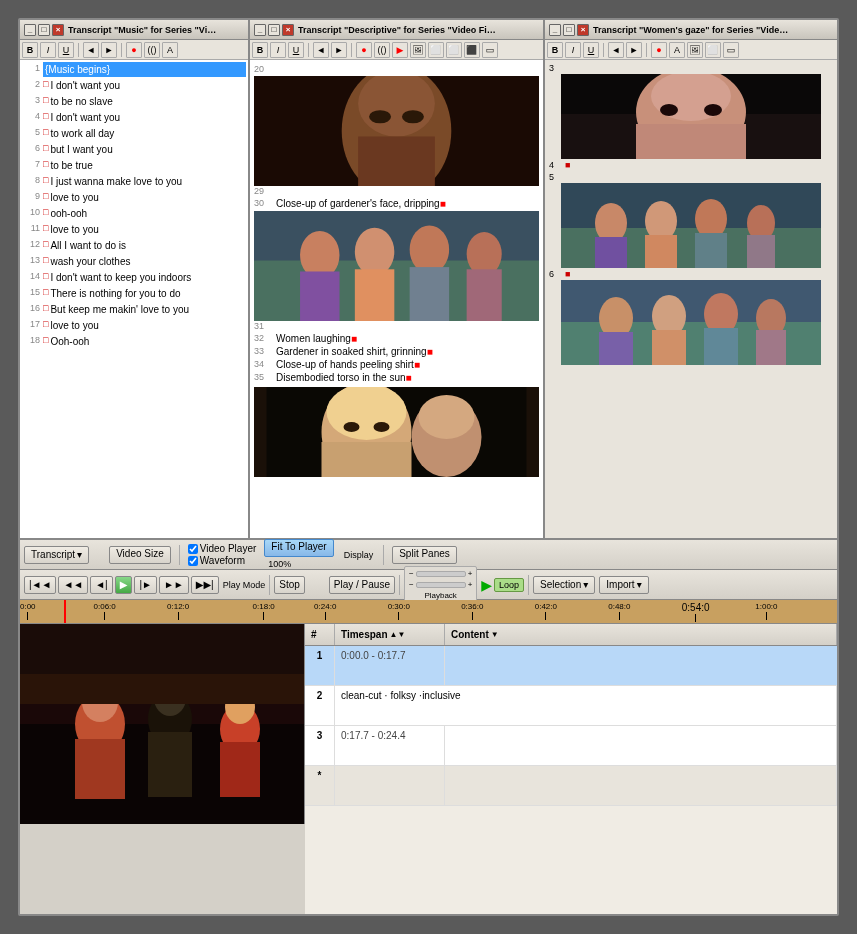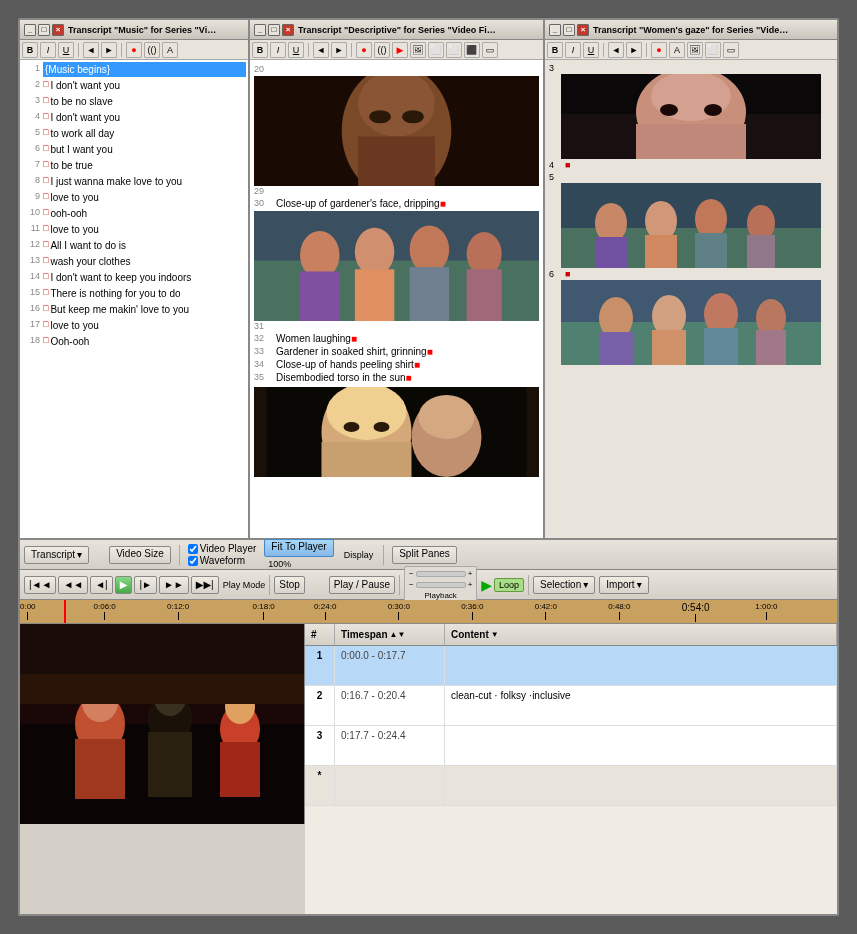--- a/index.html
+++ b/index.html
@@ -885,23 +885,20 @@
           </div>
           <div class="td-cell timespan">
             <span>0:00.0 - 0:17.7</span>
           </div>
         </div>
 
         <div class="table-row normal">
           <div class="td-cell row-num">
             <span>2</span>
           </div>
-          <div class="td-cell timespan">
-            <span>0:16.7 - 0:20.4</span>
-          </div>
           <div class="td-cell content">
             <span>clean-cut · folksy ·inclusive</span>
           </div>
         </div>
 
         <div class="table-row normal">
           <div class="td-cell row-num">
             <span>3</span>
           </div>
           <div class="td-cell timespan">

